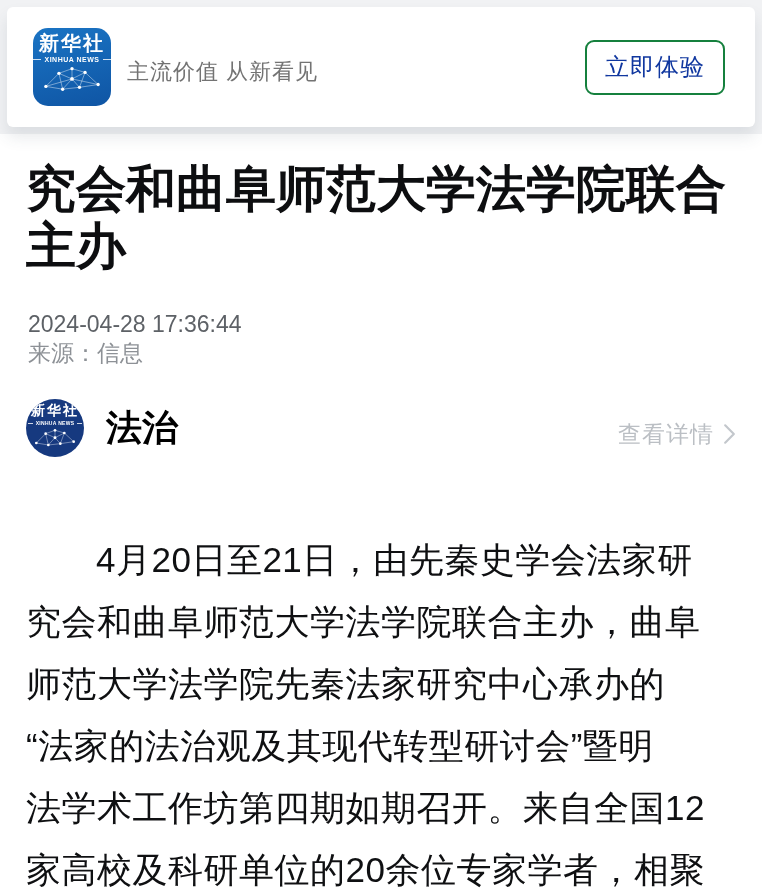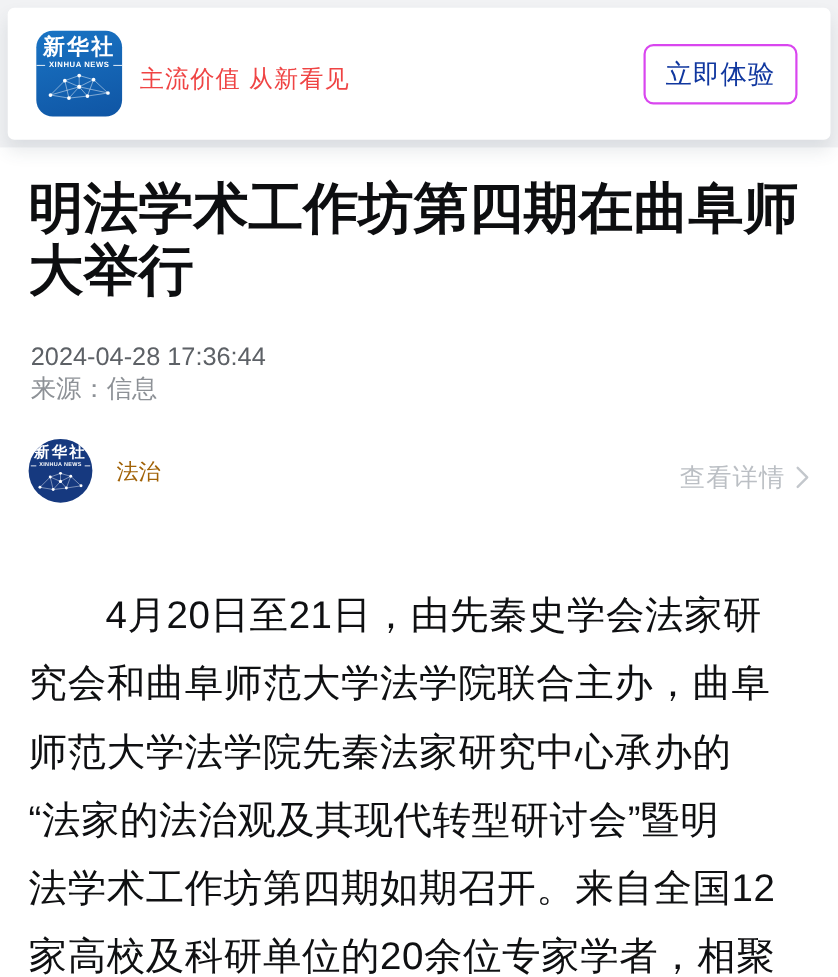--- a/index.html
+++ b/index.html
@@ -32,42 +32,42 @@
   .logo-en{display:flex;align-items:center;gap:3px;margin-top:3px;font-weight:bold;white-space:nowrap;}
   .logo--app .logo-en{font-size:7px;letter-spacing:.5px;}
   .logo--avatar .logo-en{font-size:5px;letter-spacing:.3px;}
   .logo-en .rule{display:inline-block;width:8px;height:1px;background:rgba(255,255,255,.8);}
   .logo--avatar .logo-en .rule{width:5px;}
   .logo--app .logo-net{width:62px;height:28px;margin-top:1px;}
   .logo--avatar .logo-net{width:44px;height:20px;margin-top:1px;}
 
   .app-meta{margin-left:16px;}
   .app-name{font-size:29px;font-weight:700;color:#17181a;letter-spacing:1px;}
-  .app-tagline{font-size:22px;color:#ef4444;margin-top:9px;letter-spacing:1px;}
+  .app-tagline{font-size:22px;color:#737373;margin-top:9px;letter-spacing:1px;}
 
   .cta{
     margin-left:auto;width:140px;height:55px;box-sizing:border-box;
-    border:2px solid #d946ef;border-radius:9px;background:#ffffff;color:#10379f;
+    border:2px solid #15803d;border-radius:9px;background:#ffffff;color:#10379f;
     font-size:24px;font-family:inherit;letter-spacing:1px;
     display:flex;align-items:center;justify-content:center;cursor:pointer;
   }
 
   
   .article{padding:0 24px;background:#ffffff;}
   .title{
     margin:27px 2px 0;font-size:50px;line-height:57px;font-weight:700;
     color:#0d0e10;letter-spacing:0;
   }
   .meta-row{
     margin-top:36px;display:flex;justify-content:space-between;align-items:baseline;
     font-size:23px;color:#5d6166;padding:0 4px 0 4px;flex-direction:column;
   }
   .source{font-size:23px;color:#8d9196;padding-left:4px;}
   .channel-row{margin-top:30px;display:flex;align-items:center;padding:0 2px;}
-  .channel-name{margin-left:22px;font-size:20px;color:#a16207;font-weight:400;}
+  .channel-name{margin-left:22px;font-size:36px;color:#000000;font-weight:700;}
   .details{
     margin-left:auto;display:flex;align-items:center;gap:9px;
     color:#bbbfc4;font-size:23px;letter-spacing:1px;cursor:pointer;margin-top:12px;
   }
   .chev{display:block;}
   .body-text{
     margin:72px 2px 0;font-size:35px;line-height:62px;color:#0f1012;
     letter-spacing:.5px;text-indent:2em;white-space:pre-line;
   }
 </style>
@@ -108,21 +108,21 @@
       <div class="app-meta">
         <div class="app-tagline">主流价值 从新看见</div>
       </div>
 
       <button class="cta">立即体验</button>
     </div>
   </header>
 
   <main class="article">
 
-    <h1 class="title">明法学术工作坊第四期在曲阜师大举行</h1>
+    <h1 class="title">究会和曲阜师范大学法学院联合主办</h1>
 
     <div class="meta-row">
       <span class="date">2024-04-28 17:36:44</span>
     </div>
 
     <div class="source">来源：信息</div>
 
     <div class="channel-row">
       <div class="logo logo--avatar">
         <span class="logo-cn">新华社</span>

